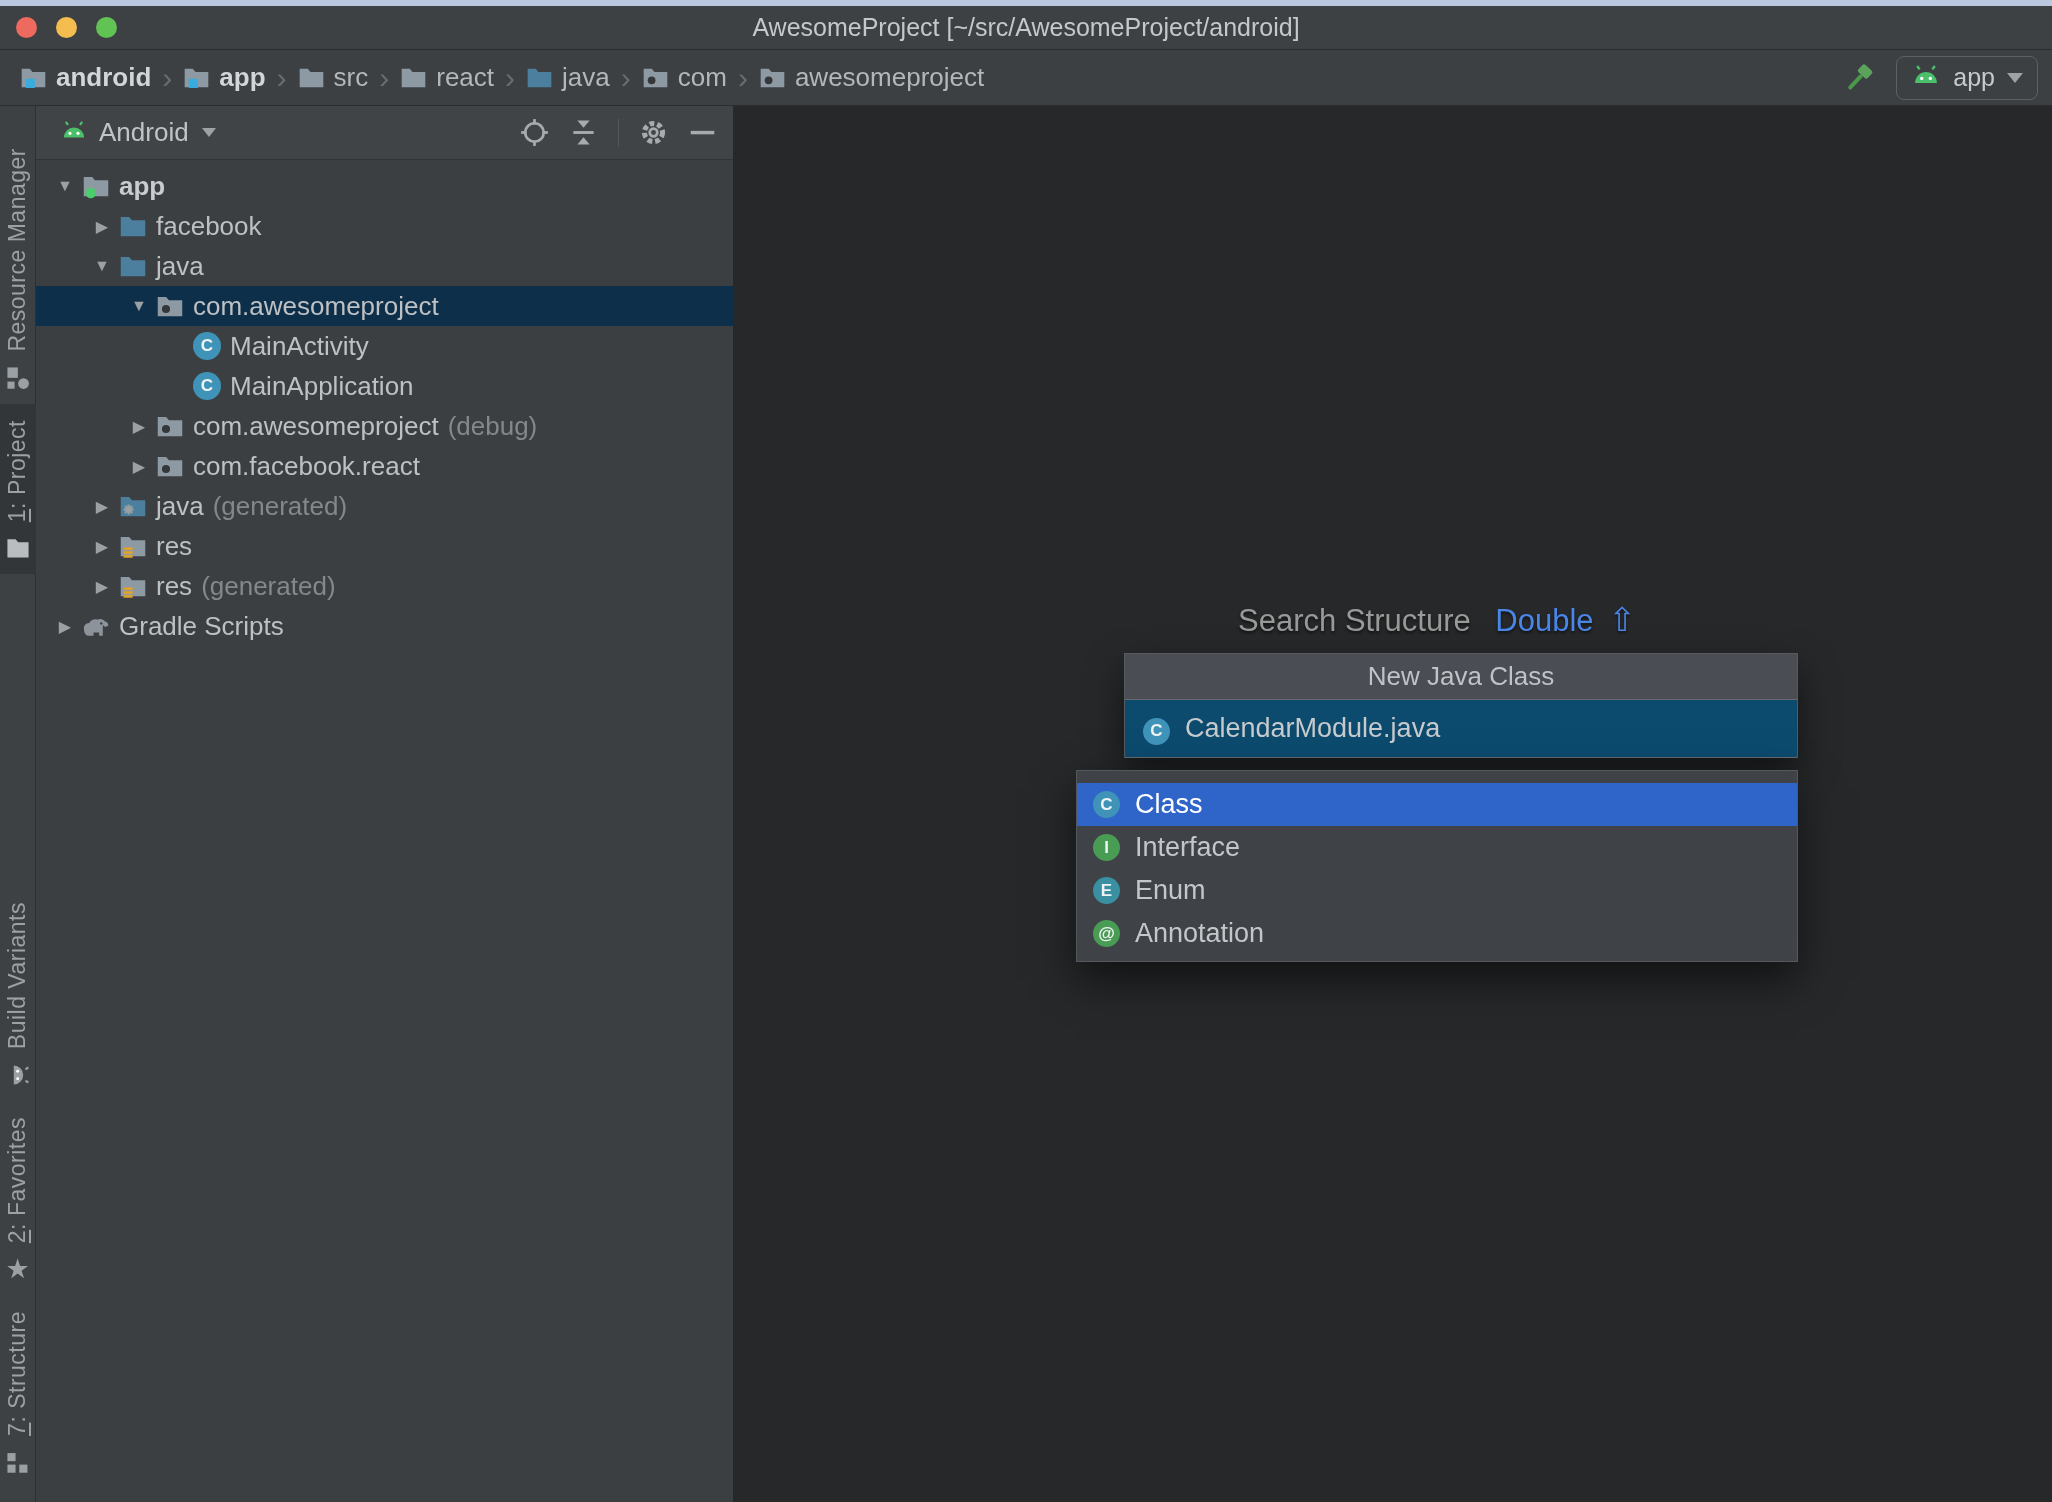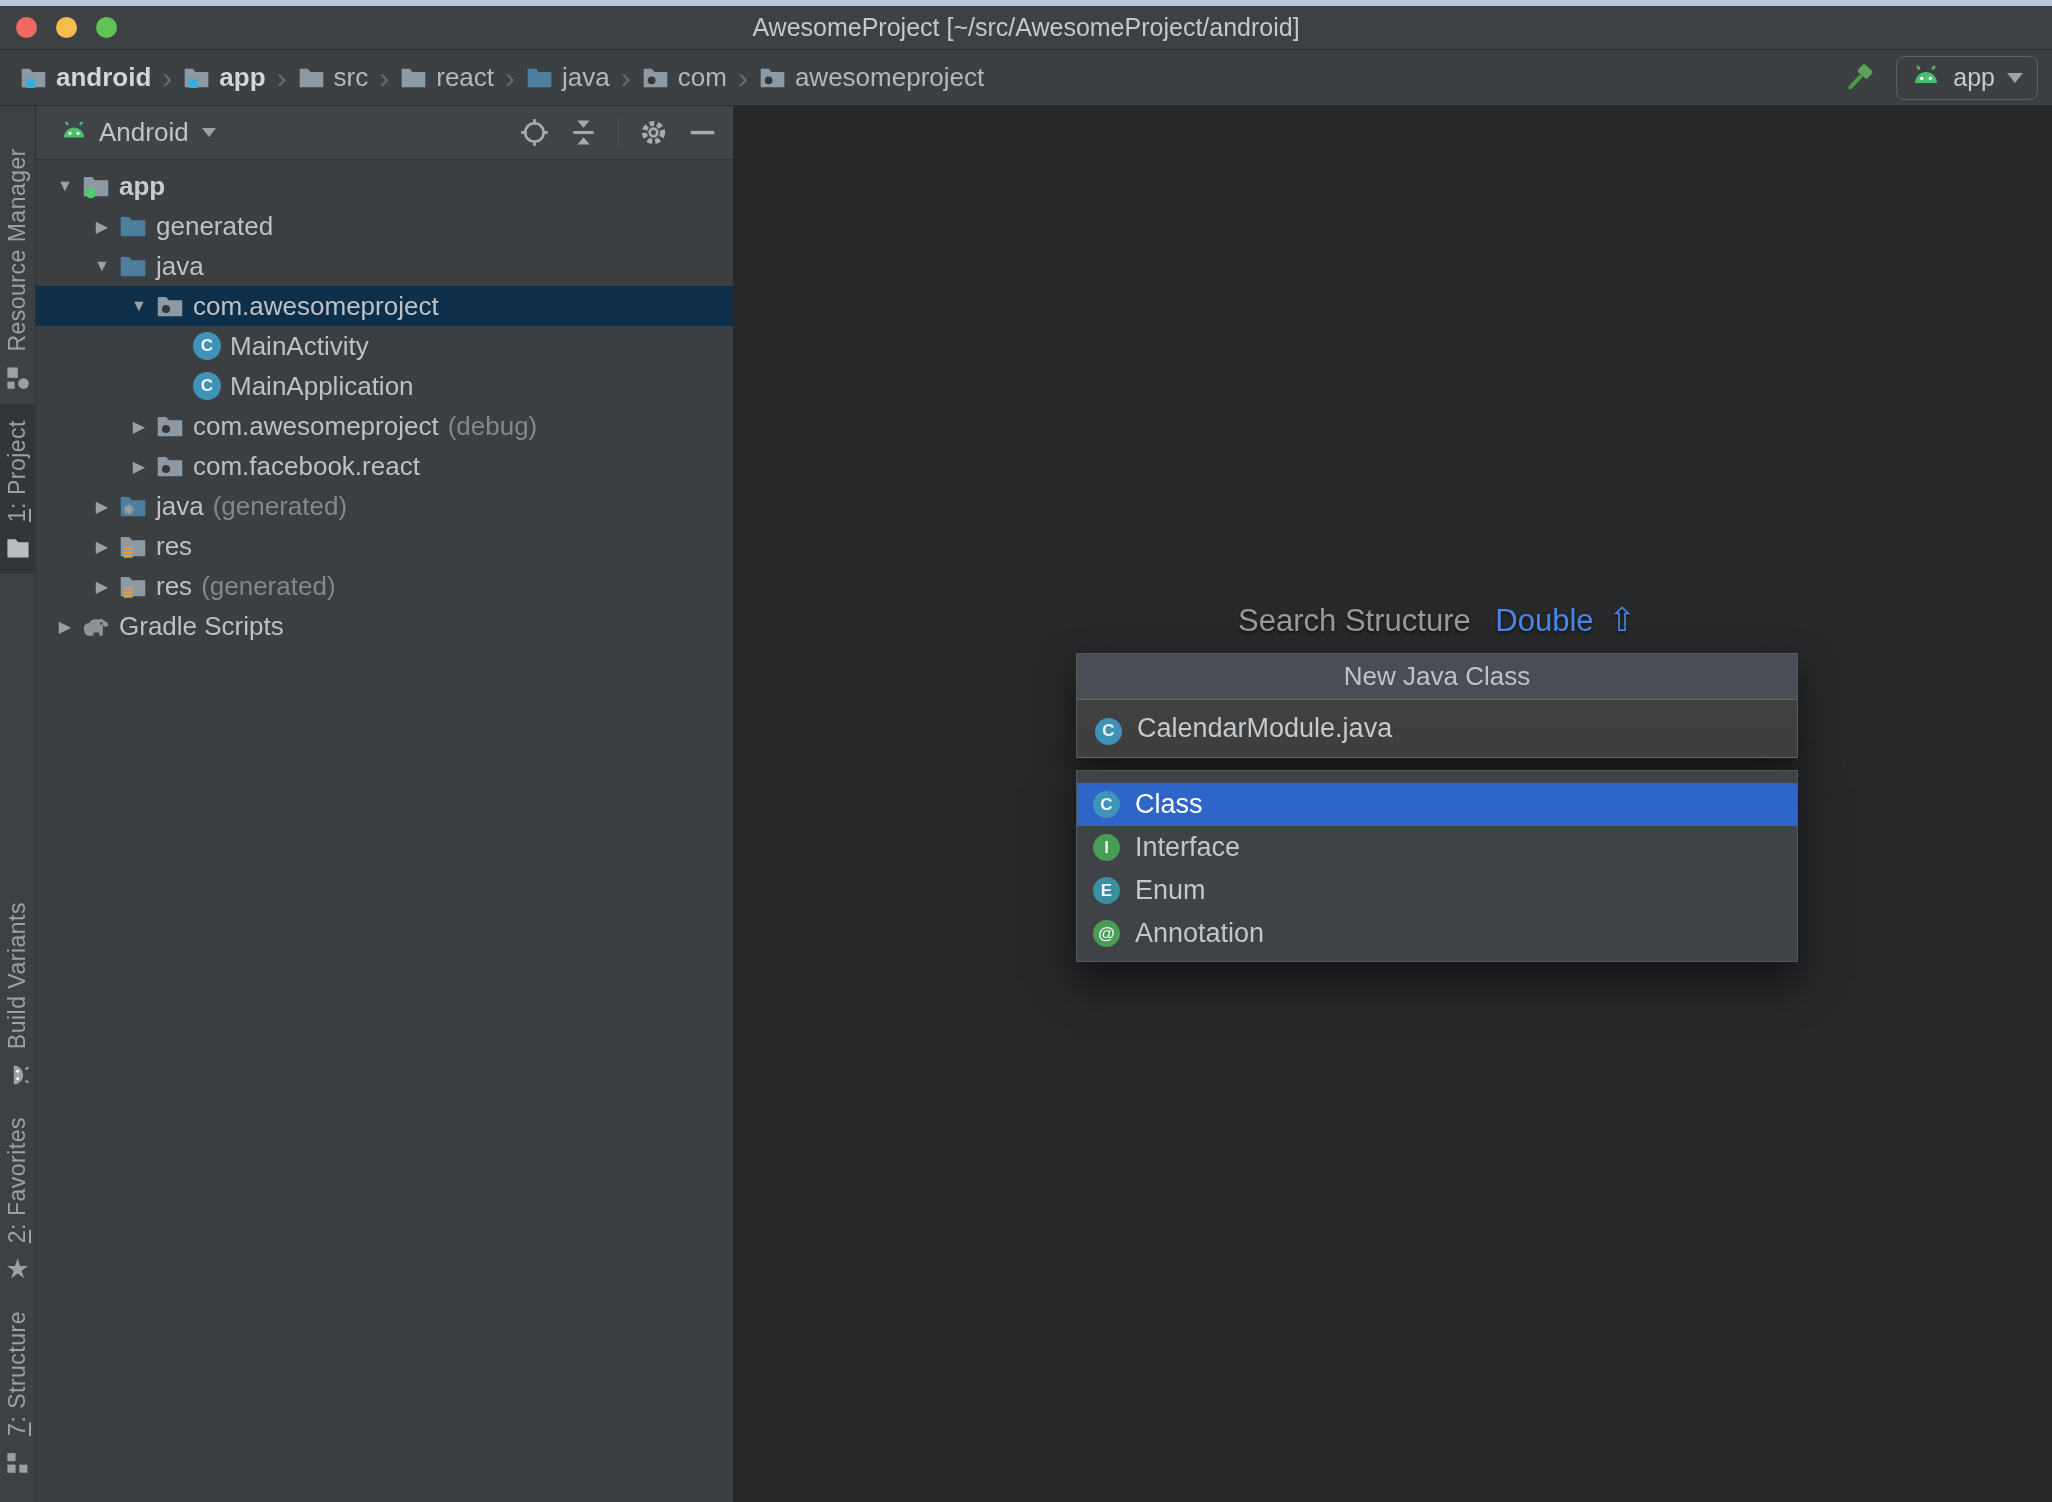--- a/index.html
+++ b/index.html
@@ -69,21 +69,21 @@
   .tw-suffix { color:#84888b; margin-left:9px; white-space:nowrap;text-align:center; }
 
   
   .editor { flex:1; position:relative; background:#262829; }
   .hint { position:absolute; left:343px; top:494px; width:722px; text-align:center;
           font-size:31px; color:#999999; text-shadow:0 2px 3px rgba(0,0,0,.55); white-space:nowrap; }
   .hint .blue { color:var(--hint-blue,#4a86e8); margin-left:16px; }
   .hint .shift { color:var(--hint-blue,#4a86e8); font-size:33px; margin-left:6px; }
 
   .popup { position:absolute; left:343px; top:547px; width:722px; }
-  .popup-box1 { background:#404040; box-shadow:0 16px 36px rgba(0,0,0,.5); border:1px solid #56595d; border-bottom:none; }
+  .popup-box1 { background:#0c4a6e; box-shadow:0 16px 36px rgba(0,0,0,.5); border:1px solid #56595d; border-bottom:none;margin-left:48px; }
   .popup-title { height:46px; background:#4a4e54; border-bottom:1px solid #66696d;
                  display:flex; align-items:center; justify-content:center; color:#bfc3c7; font-size:26px; }
   .popup-input { height:58px; display:flex; align-items:center; padding:0 18px; gap:15px;
                  color:#c6cacd; font-size:27px; border-bottom:1px solid #66696d; }
   .popup-list { margin-top:12px; background:#3f4347; padding:12px 0 6px;
                 box-shadow:0 18px 40px rgba(0,0,0,.55); border:1px solid #54575b; }
   .popup-item { height:43px; display:flex; align-items:center; padding:0 16px; gap:15px;
                 font-size:27px; color:#c3c7ca; cursor:default; }
   .popup-item.selected { background:var(--list-selection,#2f65c9); color:#ffffff; }
 
@@ -332,21 +332,21 @@
     </div>
           <div class="tree-row " style="padding-left:53px">
       <span class="tw-arrow">▶</span>
       <span class="tw-icon">
               <span style="display:inline-flex;">
                 <svg width="28" height="28" viewBox="0 0 16 16" xmlns="http://www.w3.org/2000/svg">
                   <path d="M1,13.8 V2.8 h4.8 l1.6,1.9 H15 v9.1 z" fill="#4c7f9e"></path>
                 </svg>
               </span>
             </span>
-      <span class="tw-label ">generated</span>
+      <span class="tw-label ">facebook</span>
 
     </div>
           <div class="tree-row " style="padding-left:53px">
       <span class="tw-arrow">▼</span>
       <span class="tw-icon">
               <span style="display:inline-flex;">
                 <svg width="28" height="28" viewBox="0 0 16 16" xmlns="http://www.w3.org/2000/svg">
                   <path d="M1,13.8 V2.8 h4.8 l1.6,1.9 H15 v9.1 z" fill="#4c7f9e"></path>
                 </svg>
               </span>

